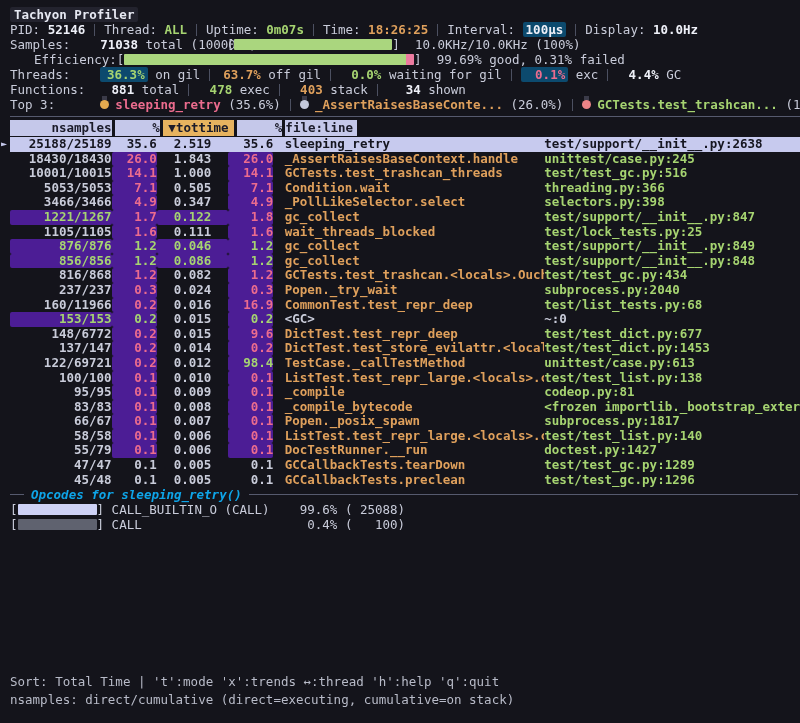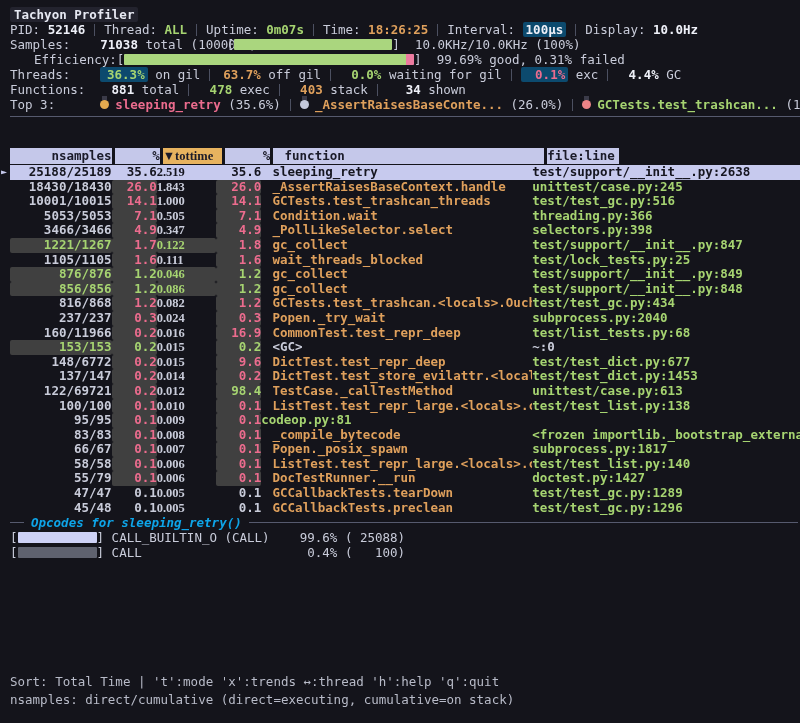--- a/index.html
+++ b/index.html
@@ -36,32 +36,32 @@
   
   .medal{display:inline-block;width:9px;height:9px;border-radius:50%;margin-right:6px;position:relative;}
   .medal::before{content:"";position:absolute;left:2px;top:-4px;width:5px;height:4px;background:#3b3b49;}
   .medal.gold{background:#e3a94f}
   .medal.silver{background:#c4c8da}
   .medal.bronze{background:#ec8387}
   
   .hline{border-top:1px solid #565a6e;margin:4px 0 3px 0;height:0;}
   
   .tbl{font-weight:700;}
-  .thead{display:flex;height:16px;line-height:16px;margin-bottom:1px;margin-top:28px;}
+  .thead{display:flex;height:16px;line-height:16px;margin-bottom:1px;}
   .hcell{background:#c5c8ea;color:#1b1b29;margin-right:3px;white-space:pre;}
   .hcell.sorted{background:#e7b35f;}
   .trow{display:flex;height:14.6px;line-height:14.6px;position:relative;white-space:pre;}
   .cell{display:inline-block;overflow:hidden;}
   .col-ns{width:13.5ch;text-align:right;}
   .col-p1{width:6ch;text-align:right;}
-  .col-tt{width:9.5ch;text-align:left;font-family:Liberation Serif, serif;}
+  .col-tt{width:9.5ch;text-align:center;}
   .col-p2{width:6ch;text-align:right;}
   .col-fn{width:34.5ch;padding-left:1.5ch;text-align:left;}
   .col-fl{flex:1;text-align:left;}
-  .chip-cell{background:#404040;border-radius:2px;}
+  .chip-cell{background:#4c1d95;border-radius:2px;}
   .trow.selected{background:#c7caee;}
   .trow.selected .cell{color:#15151f;background:transparent;}
   .marker{position:absolute;left:-9px;top:0;color:#c7caee;font-size:10px;}
   
   .optitle{display:flex;align-items:center;height:15px;color:#0ea5e9;font-style:italic;}
   .optitle .dash-l{width:14px;border-top:1px solid #565a6e;}
   .optitle .dash-r{flex:1;border-top:1px solid #565a6e;margin-right:2px;}
   .optitle .optxt{padding:0 7px;font-weight:700;white-space:pre;}
   .oprow{height:15px;line-height:15px;white-space:pre;}
   .op-label{display:inline-block;width:24ch;}
@@ -89,21 +89,20 @@
   <div class="line"><span class="lblw">Top 3:</span><span id="top3-items"><span class="medal gold"></span><span class="c-pk" style="font-weight: 700;">sleeping_retry</span> <span>(35.6%)</span><span class="vsep"></span><span class="medal silver"></span><span class="c-og" style="font-weight: 700;">_AssertRaisesBaseConte...</span> <span>(26.0%)</span><span class="vsep"></span><span class="medal bronze"></span><span class="c-gn" style="font-weight: 700;">GCTests.test_trashcan...</span> <span>(14.1%)</span></span></div>
 
   <div class="hline"></div>
 
   <div class="tbl">
     <div class="thead">
       <span class="hcell col-ns">nsamples</span>
       <span class="hcell col-p1">%</span>
       <span class="hcell col-tt sorted">▼tottime</span>
       <span class="hcell col-p2">%</span>
-      <span class="hcell col-fn">function</span>
       <span class="hcell" style="width:9.5ch">file:line</span>
       <span style="flex:1"></span>
     </div>
     <div id="table-body">
         <div class="trow selected"><span class="marker">►</span><span class="cell col-ns c-w">25188/25189</span><span class="cell col-p1 c-w">35.6</span><span class="cell col-tt c-w">2.519</span><span class="cell col-p2 c-w">35.6</span><span class="cell col-fn c-og">sleeping_retry</span><span class="cell col-fl c-gn">test/support/__init__.py:2638</span></div>
         <div class="trow"><span class="cell col-ns c-w">18430/18430</span><span class="cell col-p1 c-pk chip-cell">26.0</span><span class="cell col-tt c-w">1.843</span><span class="cell col-p2 c-pk chip-cell">26.0</span><span class="cell col-fn c-og">_AssertRaisesBaseContext.handle</span><span class="cell col-fl c-gn">unittest/case.py:245</span></div>
         <div class="trow"><span class="cell col-ns c-w">10001/10015</span><span class="cell col-p1 c-pk chip-cell">14.1</span><span class="cell col-tt c-w">1.000</span><span class="cell col-p2 c-pk chip-cell">14.1</span><span class="cell col-fn c-og">GCTests.test_trashcan_threads</span><span class="cell col-fl c-gn">test/test_gc.py:516</span></div>
         <div class="trow"><span class="cell col-ns c-w">5053/5053</span><span class="cell col-p1 c-pk chip-cell">7.1</span><span class="cell col-tt c-w">0.505</span><span class="cell col-p2 c-pk chip-cell">7.1</span><span class="cell col-fn c-og">Condition.wait</span><span class="cell col-fl c-gn">threading.py:366</span></div>
         <div class="trow"><span class="cell col-ns c-w">3466/3466</span><span class="cell col-p1 c-pk chip-cell">4.9</span><span class="cell col-tt c-w">0.347</span><span class="cell col-p2 c-pk chip-cell">4.9</span><span class="cell col-fn c-og">_PollLikeSelector.select</span><span class="cell col-fl c-gn">selectors.py:398</span></div>
         <div class="trow"><span class="cell col-ns c-gn chip-cell">1221/1267</span><span class="cell col-p1 c-pk chip-cell">1.7</span><span class="cell col-tt c-gn chip-cell">0.122</span><span class="cell col-p2 c-pk chip-cell">1.8</span><span class="cell col-fn c-og">gc_collect</span><span class="cell col-fl c-gn">test/support/__init__.py:847</span></div>
@@ -111,21 +110,21 @@
         <div class="trow"><span class="cell col-ns c-gn chip-cell">876/876</span><span class="cell col-p1 c-gn chip-cell">1.2</span><span class="cell col-tt c-gn chip-cell">0.046</span><span class="cell col-p2 c-gn chip-cell">1.2</span><span class="cell col-fn c-og">gc_collect</span><span class="cell col-fl c-gn">test/support/__init__.py:849</span></div>
         <div class="trow"><span class="cell col-ns c-gn chip-cell">856/856</span><span class="cell col-p1 c-gn chip-cell">1.2</span><span class="cell col-tt c-gn chip-cell">0.086</span><span class="cell col-p2 c-gn chip-cell">1.2</span><span class="cell col-fn c-og">gc_collect</span><span class="cell col-fl c-gn">test/support/__init__.py:848</span></div>
         <div class="trow"><span class="cell col-ns c-w">816/868</span><span class="cell col-p1 c-pk chip-cell">1.2</span><span class="cell col-tt c-w">0.082</span><span class="cell col-p2 c-pk chip-cell">1.2</span><span class="cell col-fn c-og">GCTests.test_trashcan.&lt;locals&gt;.Ouch...</span><span class="cell col-fl c-gn">test/test_gc.py:434</span></div>
         <div class="trow"><span class="cell col-ns c-w">237/237</span><span class="cell col-p1 c-pk chip-cell">0.3</span><span class="cell col-tt c-w">0.024</span><span class="cell col-p2 c-pk chip-cell">0.3</span><span class="cell col-fn c-og">Popen._try_wait</span><span class="cell col-fl c-gn">subprocess.py:2040</span></div>
         <div class="trow"><span class="cell col-ns c-w">160/11966</span><span class="cell col-p1 c-pk chip-cell">0.2</span><span class="cell col-tt c-w">0.016</span><span class="cell col-p2 c-pk chip-cell">16.9</span><span class="cell col-fn c-og">CommonTest.test_repr_deep</span><span class="cell col-fl c-gn">test/list_tests.py:68</span></div>
         <div class="trow"><span class="cell col-ns c-gn chip-cell">153/153</span><span class="cell col-p1 c-gn chip-cell">0.2</span><span class="cell col-tt c-w">0.015</span><span class="cell col-p2 c-gn chip-cell">0.2</span><span class="cell col-fn c-w">&lt;GC&gt;</span><span class="cell col-fl c-w">~:0</span></div>
         <div class="trow"><span class="cell col-ns c-w">148/6772</span><span class="cell col-p1 c-pk chip-cell">0.2</span><span class="cell col-tt c-w">0.015</span><span class="cell col-p2 c-pk chip-cell">9.6</span><span class="cell col-fn c-og">DictTest.test_repr_deep</span><span class="cell col-fl c-gn">test/test_dict.py:677</span></div>
         <div class="trow"><span class="cell col-ns c-w">137/147</span><span class="cell col-p1 c-pk chip-cell">0.2</span><span class="cell col-tt c-w">0.014</span><span class="cell col-p2 c-pk chip-cell">0.2</span><span class="cell col-fn c-og">DictTest.test_store_evilattr.&lt;local...</span><span class="cell col-fl c-gn">test/test_dict.py:1453</span></div>
         <div class="trow"><span class="cell col-ns c-w">122/69721</span><span class="cell col-p1 c-pk chip-cell">0.2</span><span class="cell col-tt c-w">0.012</span><span class="cell col-p2 c-gn chip-cell">98.4</span><span class="cell col-fn c-og">TestCase._callTestMethod</span><span class="cell col-fl c-gn">unittest/case.py:613</span></div>
         <div class="trow"><span class="cell col-ns c-w">100/100</span><span class="cell col-p1 c-pk chip-cell">0.1</span><span class="cell col-tt c-w">0.010</span><span class="cell col-p2 c-pk chip-cell">0.1</span><span class="cell col-fn c-og">ListTest.test_repr_large.&lt;locals&gt;.c...</span><span class="cell col-fl c-gn">test/test_list.py:138</span></div>
-        <div class="trow"><span class="cell col-ns c-w">95/95</span><span class="cell col-p1 c-pk chip-cell">0.1</span><span class="cell col-tt c-w">0.009</span><span class="cell col-p2 c-pk chip-cell">0.1</span><span class="cell col-fl c-gn">codeop.py:81</span></div>
+        <div class="trow"><span class="cell col-ns c-w">95/95</span><span class="cell col-p1 c-pk chip-cell">0.1</span><span class="cell col-tt c-w">0.009</span><span class="cell col-p2 c-pk chip-cell">0.1</span><span class="cell col-fn c-og">_compile</span><span class="cell col-fl c-gn">codeop.py:81</span></div>
         <div class="trow"><span class="cell col-ns c-w">83/83</span><span class="cell col-p1 c-pk chip-cell">0.1</span><span class="cell col-tt c-w">0.008</span><span class="cell col-p2 c-pk chip-cell">0.1</span><span class="cell col-fn c-og">_compile_bytecode</span><span class="cell col-fl c-gn">&lt;frozen importlib._bootstrap_externa</span></div>
         <div class="trow"><span class="cell col-ns c-w">66/67</span><span class="cell col-p1 c-pk chip-cell">0.1</span><span class="cell col-tt c-w">0.007</span><span class="cell col-p2 c-pk chip-cell">0.1</span><span class="cell col-fn c-og">Popen._posix_spawn</span><span class="cell col-fl c-gn">subprocess.py:1817</span></div>
         <div class="trow"><span class="cell col-ns c-w">58/58</span><span class="cell col-p1 c-pk chip-cell">0.1</span><span class="cell col-tt c-w">0.006</span><span class="cell col-p2 c-pk chip-cell">0.1</span><span class="cell col-fn c-og">ListTest.test_repr_large.&lt;locals&gt;.c...</span><span class="cell col-fl c-gn">test/test_list.py:140</span></div>
         <div class="trow"><span class="cell col-ns c-w">55/79</span><span class="cell col-p1 c-pk chip-cell">0.1</span><span class="cell col-tt c-w">0.006</span><span class="cell col-p2 c-pk chip-cell">0.1</span><span class="cell col-fn c-og">DocTestRunner.__run</span><span class="cell col-fl c-gn">doctest.py:1427</span></div>
         <div class="trow"><span class="cell col-ns c-w">47/47</span><span class="cell col-p1 c-w">0.1</span><span class="cell col-tt c-w">0.005</span><span class="cell col-p2 c-w">0.1</span><span class="cell col-fn c-og">GCCallbackTests.tearDown</span><span class="cell col-fl c-gn">test/test_gc.py:1289</span></div>
         <div class="trow"><span class="cell col-ns c-w">45/48</span><span class="cell col-p1 c-w">0.1</span><span class="cell col-tt c-w">0.005</span><span class="cell col-p2 c-w">0.1</span><span class="cell col-fn c-og">GCCallbackTests.preclean</span><span class="cell col-fl c-gn">test/test_gc.py:1296</span></div>
       </div>
   </div>
 
   <div class="optitle">

